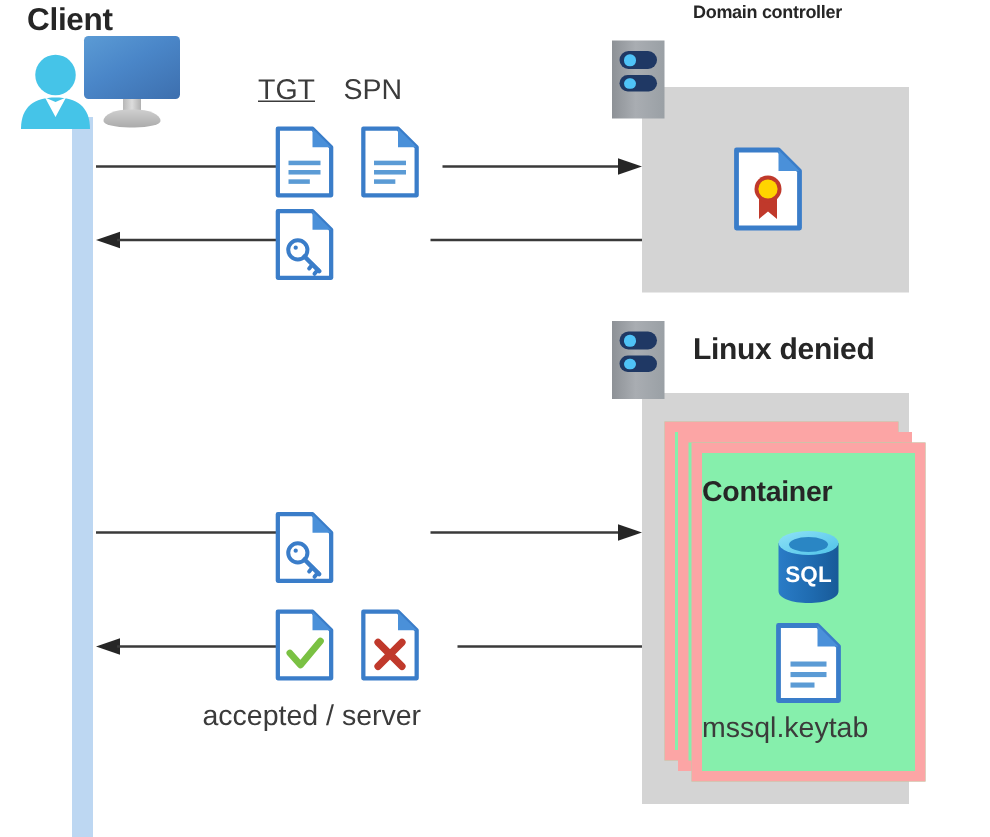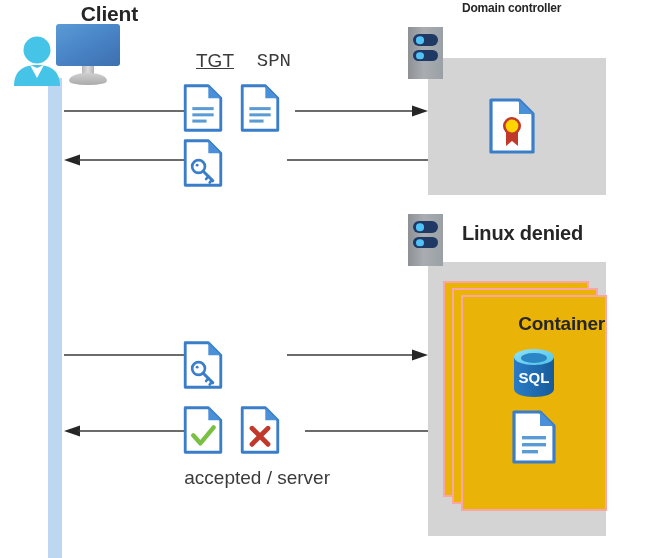--- a/index.html
+++ b/index.html
@@ -42,25 +42,25 @@
     background:linear-gradient(150deg,#5b9bd5 0%,#4a86c8 45%,#3d6fae 100%);
     border-radius:3px;
   }
   .monitor-neck{background:linear-gradient(90deg,#b7b7b7,#dcdcdc,#b0b0b0);}
   .monitor-base{
     background:linear-gradient(180deg,#cfcfcf,#ababab);
     border-radius:50%/70% 70% 40% 40%;
   }
 
   
-  .card{background:#eab308;border:2px solid #fca5a5;}
+  .card{background:#86efac;border:7px solid #fca5a5;}
 
   
   svg{display:block;}
-  .lbl-center{text-align:right;}
+  .lbl-center{text-align:left;}
 </style>
 </head>
 <body>
 
 <div class="abs lifeline" style="left:48px;top:78px;width:14px;height:480px;"></div>
 
 <div class="abs heading h-client lbl-center" style="left:18px;top:2px;width:120px;">Client</div>
 
 <div class="abs" style="left:12px;top:24px;width:108px;height:62px;">
 
@@ -135,38 +135,39 @@
   </svg>
 
   <svg style="display:block;margin:12px auto 0;" width="44" height="54" viewBox="0 0 44 54">
     <path d="M2 2 H28 L42 16 V52 H2 Z" fill="#ffffff" stroke="#3a7dc9" stroke-width="3.2" stroke-linejoin="round"></path>
     <path d="M28 2 L42 16 H28 Z" fill="#4a90d9"></path>
     <rect x="10" y="26" width="24" height="3.4" fill="#5b9bd5"></rect>
     <rect x="10" y="33" width="24" height="3.4" fill="#5b9bd5"></rect>
     <rect x="10" y="40" width="16" height="3.4" fill="#5b9bd5"></rect>
   </svg>
 
+  <div class="plain-label lbl-center" style="margin-top:6px;">mssql.keytab</div>
 </div>
 
 <svg class="abs" style="left:62px;top:104px;" width="368" height="14" viewBox="0 0 368 14">
   <line x1="2" y1="7" x2="124" y2="7" stroke="#3a3a3a" stroke-width="1.6"></line>
   <line x1="233" y1="7" x2="354" y2="7" stroke="#3a3a3a" stroke-width="1.6"></line>
   <path d="M366 7 L350 1.5 L350 12.5 Z" fill="#262626"></path>
 </svg>
 
 <div class="abs plain-label lbl-center" style="left:172px;top:50px;width:62px;text-decoration:underline;">TGT</div>
 <svg class="abs" style="left:183px;top:84px;" width="40" height="48" viewBox="0 0 44 54">
   <path d="M2 2 H28 L42 16 V52 H2 Z" fill="#ffffff" stroke="#3a7dc9" stroke-width="3.2" stroke-linejoin="round"></path>
   <path d="M28 2 L42 16 H28 Z" fill="#4a90d9"></path>
   <rect x="10" y="26" width="24" height="3.4" fill="#5b9bd5"></rect>
   <rect x="10" y="33" width="24" height="3.4" fill="#5b9bd5"></rect>
   <rect x="10" y="40" width="16" height="3.4" fill="#5b9bd5"></rect>
 </svg>
 
-<div class="abs plain-label lbl-center" style="left:229px;top:50px;width:62px;font-family:Liberation Mono, monospace;">SPN</div>
+<div class="abs plain-label lbl-center" style="left:229px;top:50px;width:62px;">SPN</div>
 <svg class="abs" style="left:240px;top:84px;" width="40" height="48" viewBox="0 0 44 54">
   <path d="M2 2 H28 L42 16 V52 H2 Z" fill="#ffffff" stroke="#3a7dc9" stroke-width="3.2" stroke-linejoin="round"></path>
   <path d="M28 2 L42 16 H28 Z" fill="#4a90d9"></path>
   <rect x="10" y="26" width="24" height="3.4" fill="#5b9bd5"></rect>
   <rect x="10" y="33" width="24" height="3.4" fill="#5b9bd5"></rect>
   <rect x="10" y="40" width="16" height="3.4" fill="#5b9bd5"></rect>
 </svg>
 
 <svg class="abs" style="left:62px;top:153px;" width="368" height="14" viewBox="0 0 368 14">
   <path d="M2 7 L18 1.5 L18 12.5 Z" fill="#262626"></path>

